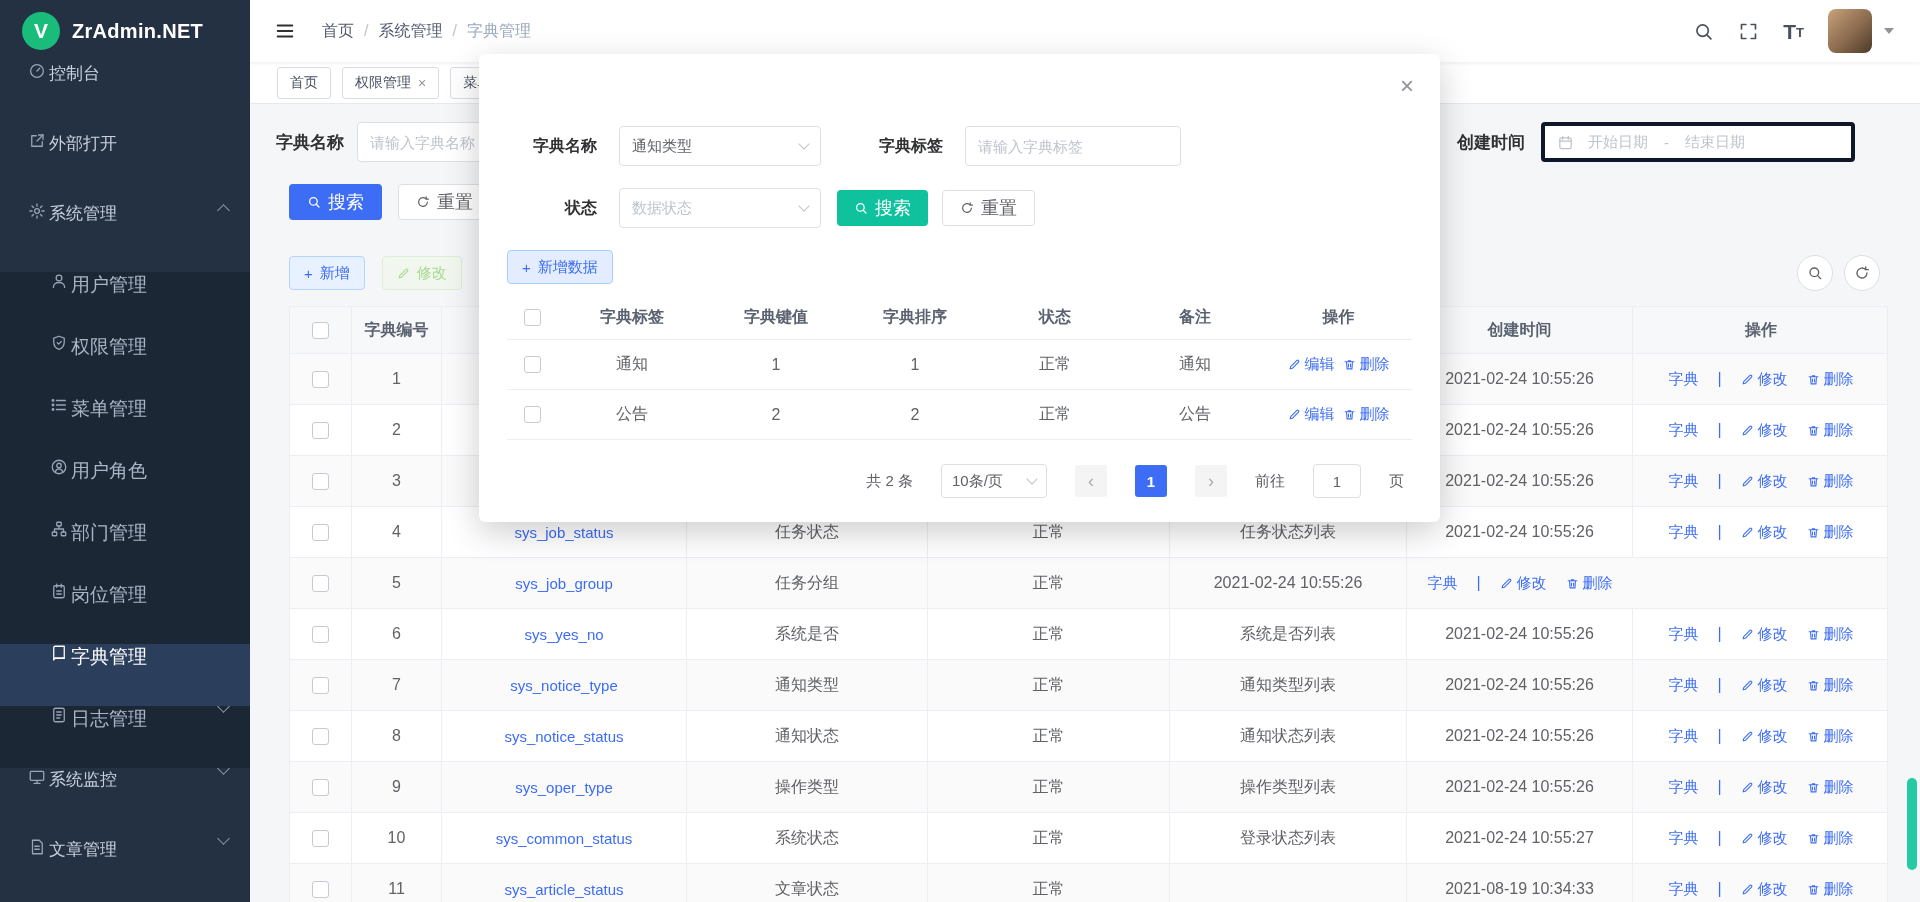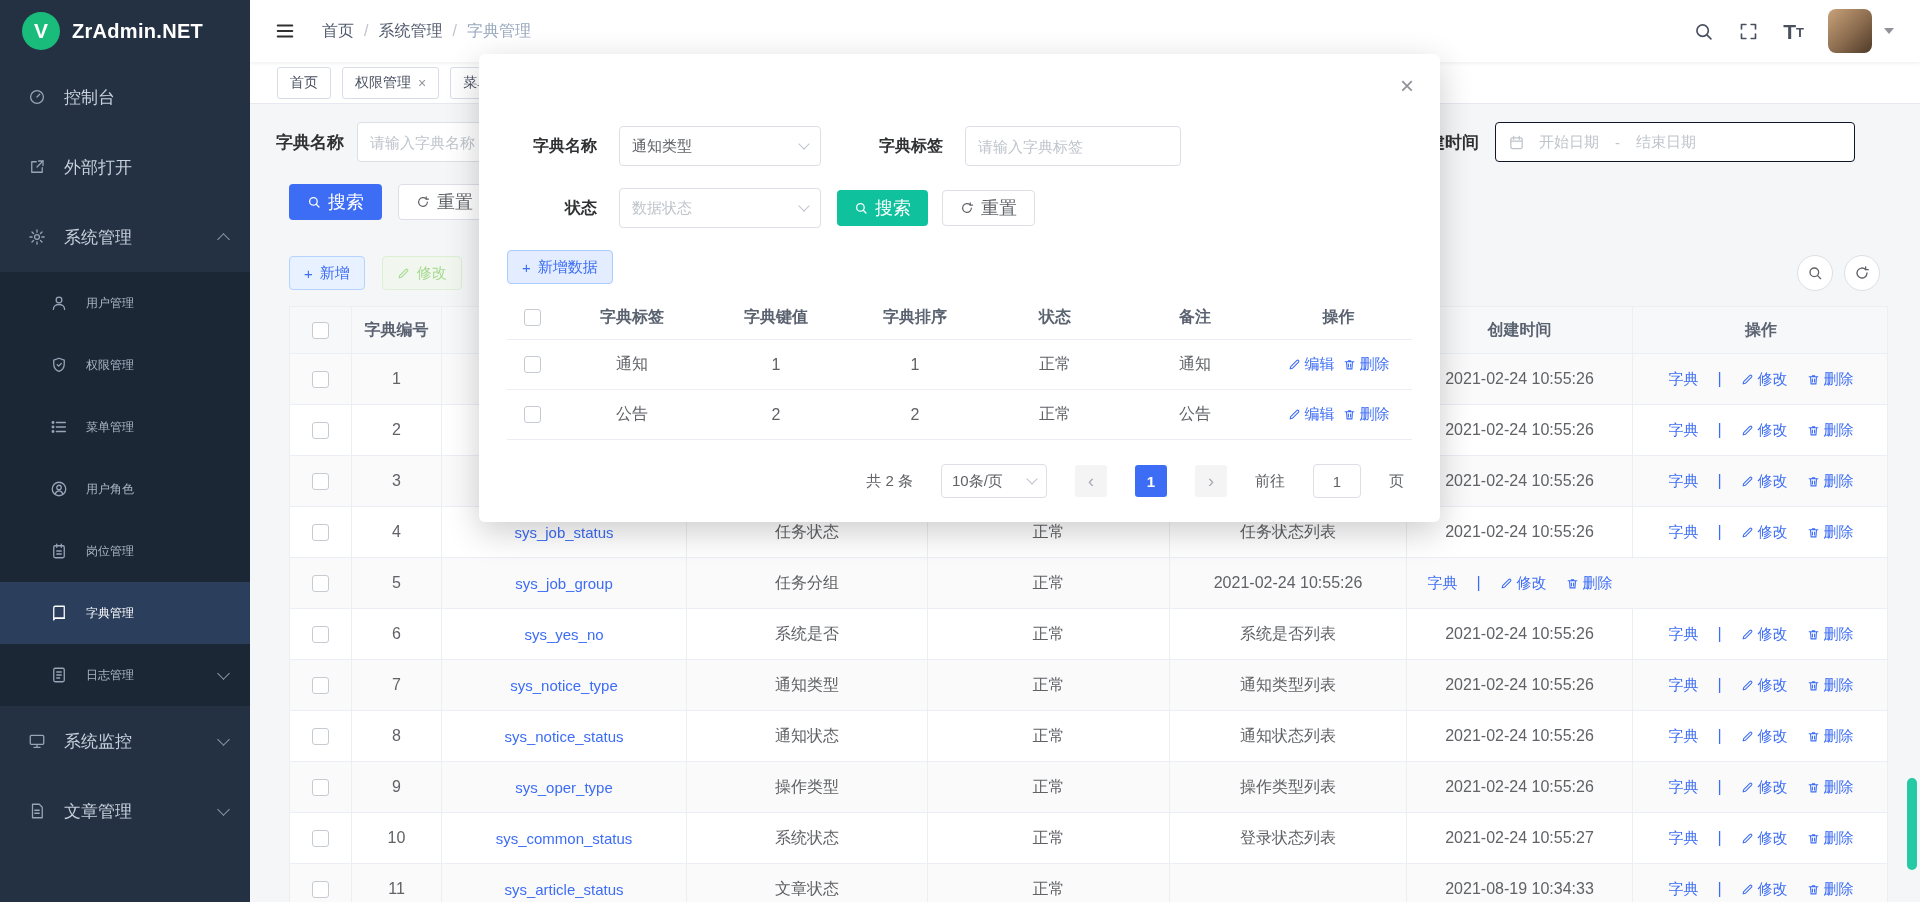--- a/index.html
+++ b/index.html
@@ -5,23 +5,23 @@
   *{margin:0;padding:0;box-sizing:border-box}
   html,body{width:1920px;height:902px;overflow:hidden;font-family:"Liberation Sans",sans-serif;color:#303133;background:#f5f6f8}
   svg{display:block}
   a{text-decoration:none;cursor:pointer}
 
   
   .sidebar{position:absolute;left:0;top:0;width:250px;height:902px;background:#243142;z-index:5}
   .logo{height:62px;display:flex;align-items:center;gap:12px;padding-left:22px}
   .logo-circle{width:38px;height:38px;border-radius:50%;background:#1abc7b;color:#fff;display:flex;align-items:center;justify-content:center;font-weight:bold;font-size:21px}
   .logo-title{color:#fff;font-size:20px;font-weight:bold;letter-spacing:.3px}
-  .menu-item{height:70px;display:flex;align-items:center;gap:18px;padding:0 22px 0 28px;font-size:17px;color:#c7d0dc;cursor:pointer}
+  .menu-item{height:70px;display:flex;gap:3px;padding:0 22px 0 28px;font-size:17px;color:#c7d0dc;cursor:pointer}
   .submenu{background:#1c2736}
-  .submenu .menu-item{height:62px;padding-left:50px;font-size:12px;color:#a9b5c5}
+  .submenu .menu-item{height:62px;padding-left:50px;font-size:19px;color:#a9b5c5}
   .menu-item .ic{color:#98a5b8}
   .menu-item.active{background:#2b3e5c;color:#fff}
   .menu-item.active .ic{color:#fff}
   .chev{width:9px;height:9px;border-right:1.6px solid #8e9bae;border-bottom:1.6px solid #8e9bae;margin-left:auto;flex:none}
   .chev.down{transform:rotate(45deg);margin-top:-4px}
   .chev.up{transform:rotate(-135deg);margin-top:4px}
 
   
   .navbar{position:absolute;left:250px;top:0;right:0;height:62px;background:#fff;display:flex;align-items:center;box-shadow:0 1px 4px rgba(0,21,41,.08);z-index:4}
   .hamburger{margin-left:24px;cursor:pointer;color:#303133}
@@ -42,21 +42,21 @@
   .tag{height:32px;display:inline-flex;align-items:center;padding:0 12px;background:#fff;border:1px solid #d8dce5;border-radius:3px;font-size:14px;color:#495060;cursor:pointer}
   .tag .tag-x{margin-left:7px;color:#909399;font-size:14px;line-height:1}
 
   
   .content{position:absolute;left:250px;top:104px;right:0;bottom:0;overflow:hidden}
   .filter{position:relative;margin:18px 26px 0 26px;height:40px;display:flex;align-items:center}
   .f-label{font-size:17px;font-weight:bold;color:#303133}
   .inp{height:40px;border:1px solid #dcdfe6;border-radius:4px;padding:0 12px;font-size:15px;color:#606266;background:#fff;outline:none}
   .inp::placeholder{color:#bfc4cc}
   .date-group{position:absolute;right:39px;top:0;display:flex;align-items:center}
-  .date-range{width:360px;height:40px;border:1px solid #0f172a;border-radius:4px;background:#fff;display:flex;align-items:center;gap:14px;padding:0 12px;margin-left:16px}
+  .date-range{width:314px;height:40px;border:4px solid #0f172a;border-radius:4px;background:#fff;display:flex;align-items:center;gap:14px;padding:0 12px;margin-left:16px}
   .date-range .ph{color:#bfc4cc;font-size:15px}
   .date-range .dash{color:#bfc4cc;font-size:15px;margin:0 2px}
 
   .btn-row{margin:22px 0 0 39px;display:flex;gap:16px}
   .btn{height:36px;display:inline-flex;align-items:center;gap:7px;padding:0 17px;border-radius:4px;font-size:18px;cursor:pointer;border:1px solid transparent}
   .btn-primary{background:#3d6df5;color:#fff}
   .btn-plain{background:#fff;border-color:#dcdfe6;color:#606266}
   .toolbar{position:relative;margin:36px 26px 0 39px;display:flex;gap:17px}
   .btn-sm{height:34px;padding:0 14px;font-size:15px}
   .btn-add{background:#e8f1ff;border-color:#b6d3ff;color:#3d6df5}
@@ -162,20 +162,29 @@
       <div class="menu-item">
         <svg class="ic" width="18" height="18" viewBox="0 0 24 24" fill="none" stroke="currentColor" stroke-width="1.7" stroke-linecap="round">
             <circle cx="12" cy="12" r="9"></circle>
             <circle cx="12" cy="10" r="3"></circle>
             <path d="M6.8 19c1-2.9 2.9-4.4 5.2-4.4s4.2 1.5 5.2 4.4"></path>
           </svg>
         <span>用户角色</span>
       </div>
       <div class="menu-item">
         <svg class="ic" width="18" height="18" viewBox="0 0 24 24" fill="none" stroke="currentColor" stroke-width="1.7" stroke-linecap="round" stroke-linejoin="round">
+            <rect x="9" y="3" width="6" height="5" rx="1"></rect>
+            <rect x="3" y="16" width="6" height="5" rx="1"></rect>
+            <rect x="15" y="16" width="6" height="5" rx="1"></rect>
+            <path d="M12 8v4M6 16v-4h12v4"></path>
+          </svg>
+        <span>部门管理</span>
+      </div>
+      <div class="menu-item">
+        <svg class="ic" width="18" height="18" viewBox="0 0 24 24" fill="none" stroke="currentColor" stroke-width="1.7" stroke-linecap="round" stroke-linejoin="round">
             <rect x="5" y="5" width="14" height="16" rx="2"></rect>
             <path d="M9 3v4M15 3v4M9 12h6M9 16h6"></path>
           </svg>
         <span>岗位管理</span>
       </div>
       <div class="menu-item active">
         <svg class="ic" width="18" height="18" viewBox="0 0 24 24" fill="none" stroke="currentColor" stroke-width="1.7" stroke-linecap="round" stroke-linejoin="round">
             <path d="M5 5a2 2 0 0 1 2-2h12v16H7a2 2 0 0 0-2 2z"></path>
             <path d="M5 21a2 2 0 0 1 2-2h12"></path>
           </svg>

